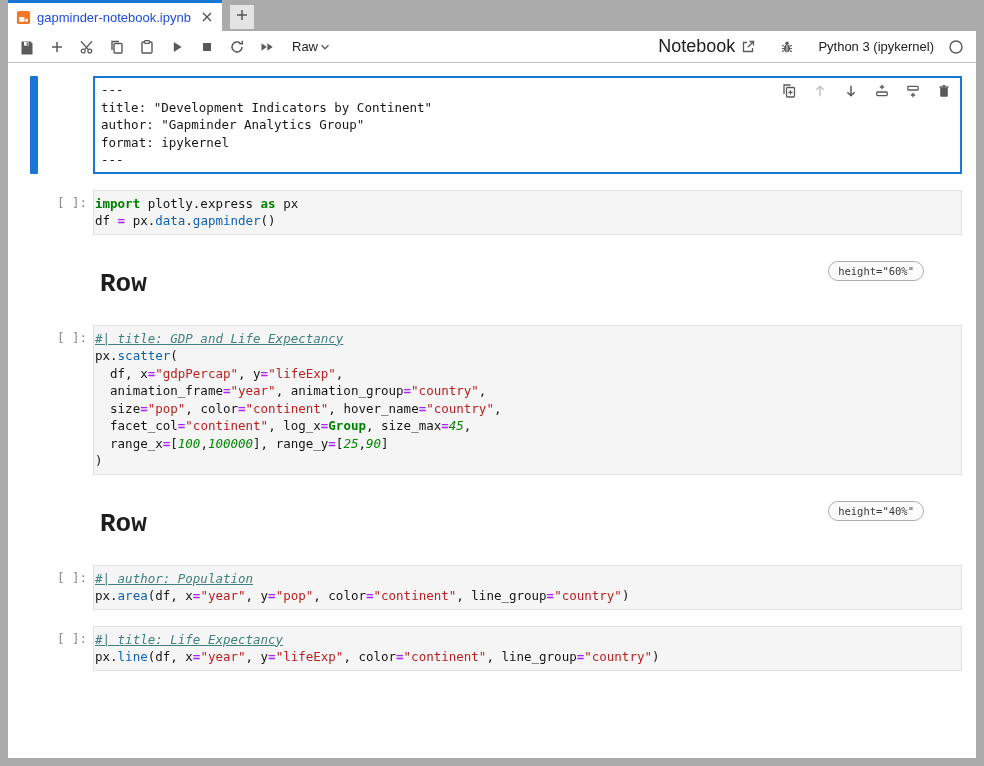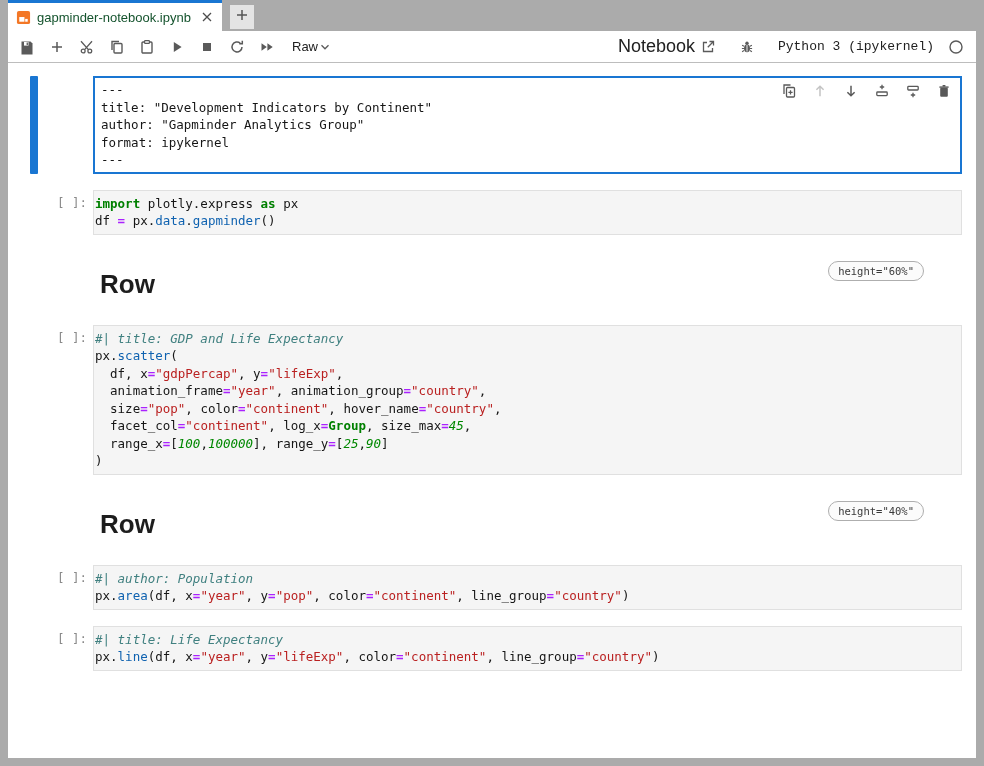--- a/index.html
+++ b/index.html
@@ -8,37 +8,37 @@
     background:var(--c-frame,#ababab);
     font-family:"Liberation Sans",sans-serif;
     -webkit-font-smoothing:antialiased;
   }
   .window{position:absolute;left:8px;top:0;right:8px;bottom:8px;background:#fff;display:flex;flex-direction:column;}
 
   
   .tabbar{height:31px;background:var(--c-frame,#ababab);display:flex;align-items:flex-end;flex:none;}
   .tab{width:214px;height:31px;background:#fff;border-top:3px solid var(--c-accent,#1976d2);
        display:flex;align-items:center;gap:6px;padding:0 8px;box-sizing:border-box;cursor:default;}
-  .tab-title{font-size:13px;color:#14532d;white-space:nowrap;flex:1;}
+  .tab-title{font-size:13px;color:#1d4ed8;white-space:nowrap;flex:1;}
   .tab-icon svg,.tab-close svg{display:block;}
   .tab-close{margin-left:2px;color:#4d4d4d;}
   .tab-plus{width:24px;height:24px;margin:0 0 2px 8px;background:#e4e4e4;display:flex;align-items:center;justify-content:center;color:#555;}
 
   
   .toolbar{height:31px;flex:none;background:#fff;border-bottom:1px solid #bdbdbd;
            display:flex;align-items:center;padding:0 12px 0 4px;}
   .tb-btn{width:30px;height:26px;display:flex;align-items:center;justify-content:center;color:#5a5a5a;cursor:pointer;}
   .tb-btn svg{display:block;}
   .celltype{display:flex;align-items:center;margin-left:10px;width:108px;justify-content:flex-start;cursor:pointer;}
   .celltype-label{font-size:13px;color:#212121;}
   .celltype .chev{color:#5a5a5a;display:flex;}
   .tb-right{margin-left:auto;display:flex;align-items:center;gap:8px;}
   .tb-link{display:flex;align-items:center;gap:5px;font-size:18px;color:#212121;cursor:pointer;}
   .tb-link .ico{color:#5a5a5a;display:flex;}
-  .kernel-name{font-size:13px;color:#212121;margin-left:8px;font-family:Liberation Mono, monospace;}
+  .kernel-name{font-size:13px;color:#212121;margin-left:8px;}
   .kernel-status{margin-left:6px;color:#5a5a5a;display:flex;cursor:pointer;}
   .bug{margin-left:8px;}
 
   
   .content{flex:1;background:#fff;overflow:hidden;padding-top:13px;box-sizing:border-box;}
   .cell-row{display:flex;margin:0 14px 16px 0;position:relative;}
   .gutter{width:85px;flex:none;position:relative;}
   .collapser{position:absolute;left:22px;top:0;bottom:0;width:8px;border-radius:1px;background:var(--c-accent,#1976d2);}
   .prompt{font-family:"DejaVu Sans Mono",monospace;font-size:12.5px;color:var(--c-prompt,#8a8a8a);
           text-align:right;padding:5px 6px 0 0;white-space:pre;}
@@ -47,29 +47,29 @@
   .cell-code{background:var(--c-cellbg,#f5f5f5);border:1px solid var(--c-cellborder,#e0e0e0);padding:4px 1px;}
   .cell-raw{background:#fff;border:2px solid var(--c-accent,#1976d2);padding:3px 6px;}
 
   .cell-toolbar{position:absolute;top:5px;right:8px;display:flex;gap:15px;align-items:center;}
   .ct-btn{color:#595959;display:flex;cursor:pointer;}
   .ct-btn.disabled{color:#c4c4c4;cursor:default;}
 
   
   .md-row{margin:20px 14px 14px 0;min-height:56px;}
   .md-row .cell-body{padding:0 0 0 7px;}
-  .md-heading{margin:14px 0 0;font-size:26px;font-weight:bold;color:#1d1d1d;font-family:Liberation Sans, sans-serif;}
+  .md-heading{margin:14px 0 0;font-size:26px;font-weight:bold;color:#1d1d1d;font-family:Liberation Mono, monospace;}
   .md-badge{position:absolute;top:6px;right:38px;font-family:"DejaVu Sans Mono",monospace;font-size:10.5px;color:#3a3a3a;
             background:#fbfbfb;border:1px solid #aeaeae;border-radius:10px;padding:2px 9px;line-height:14px;}
 
   
   .tk-k{color:var(--c-keyword,#008000);font-weight:bold;}
   .tk-o{color:var(--c-operator,#aa22ff);font-weight:bold;}
   .tk-s{color:var(--c-string,#ba2121);}
-  .tk-c{color:var(--c-comment,#408080);font-style:italic;}
+  .tk-c{color:var(--c-comment,#408080);font-style:italic;text-decoration:underline;}
   .tk-f{color:var(--c-function,#0f62b0);}
   .tk-n{color:var(--c-number,#008800);font-style:italic;}
   .tk-p{color:#161616;}
 </style>
 </head>
 <body>
 
 <div class="window">
 
   <div class="tabbar">

